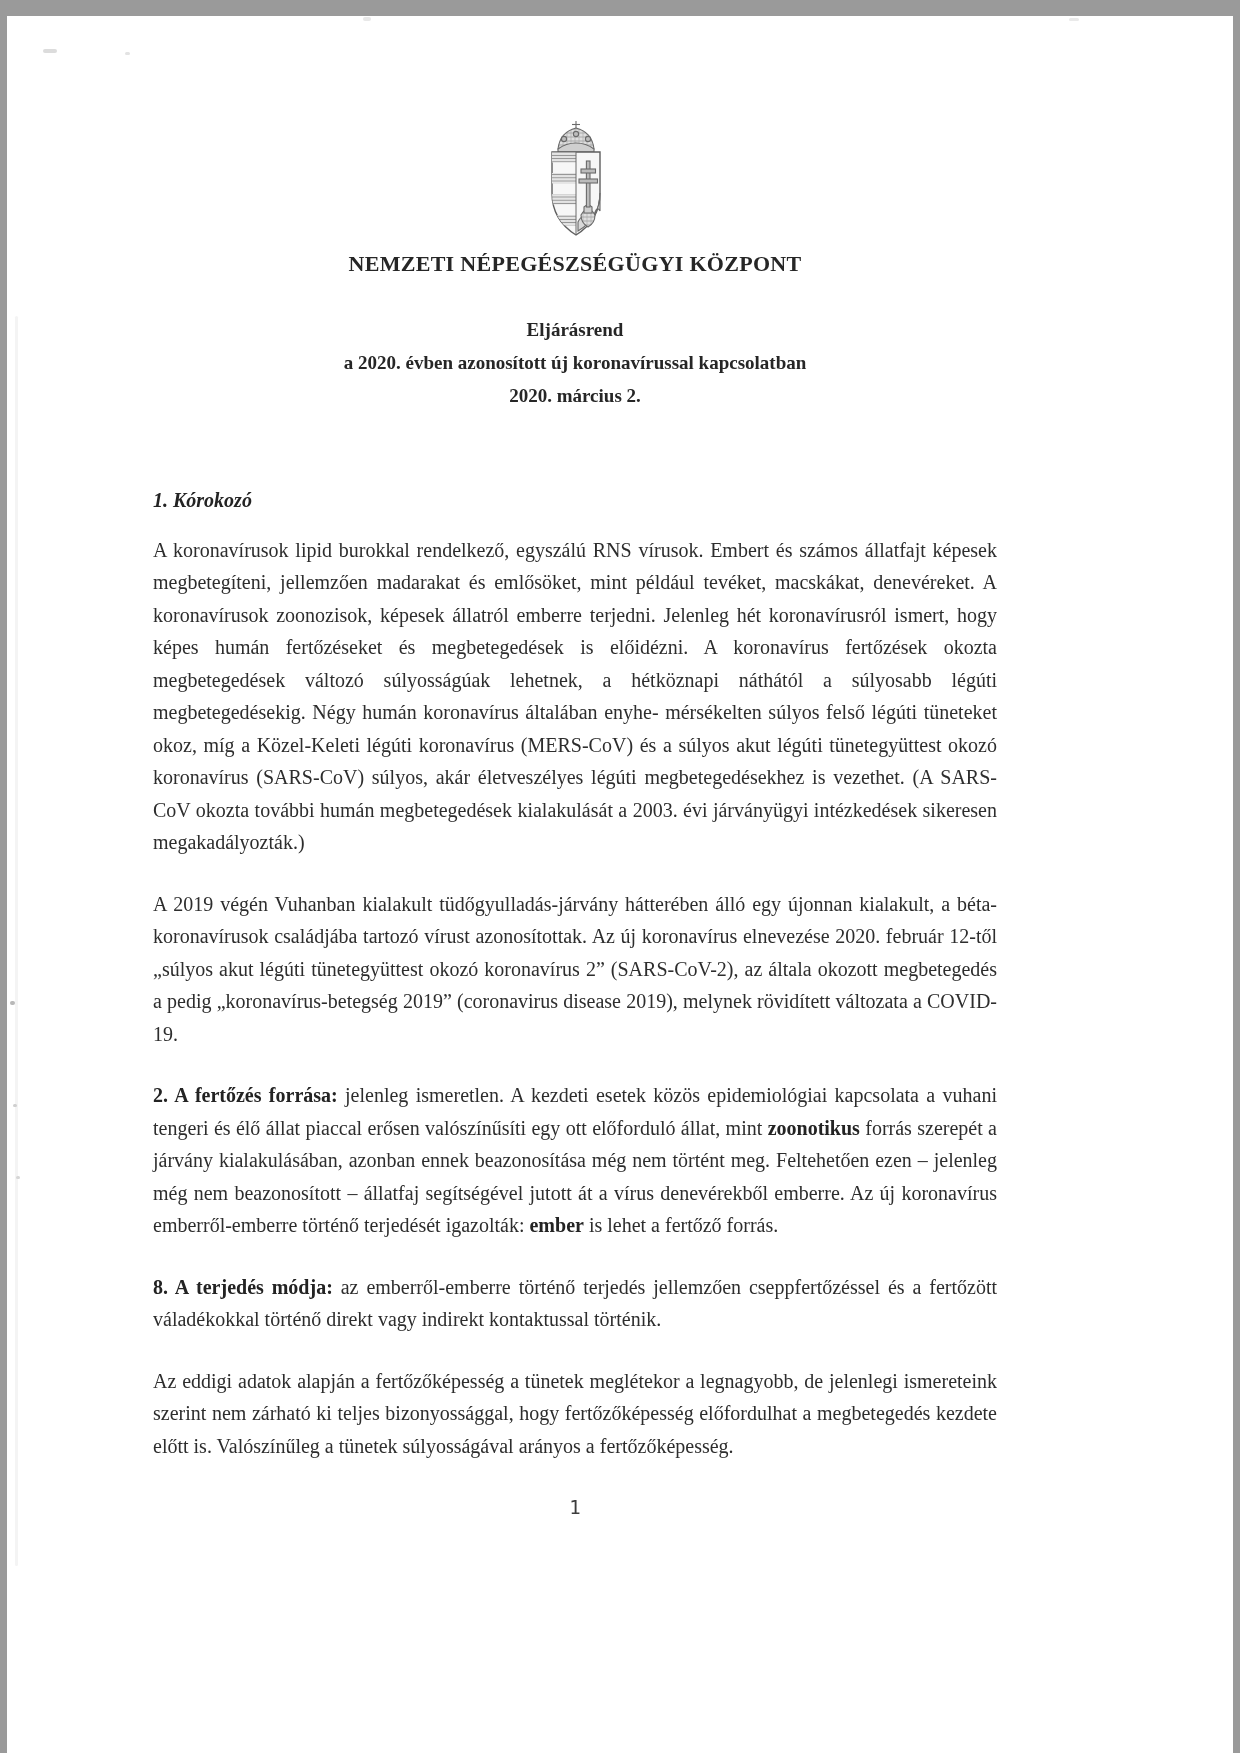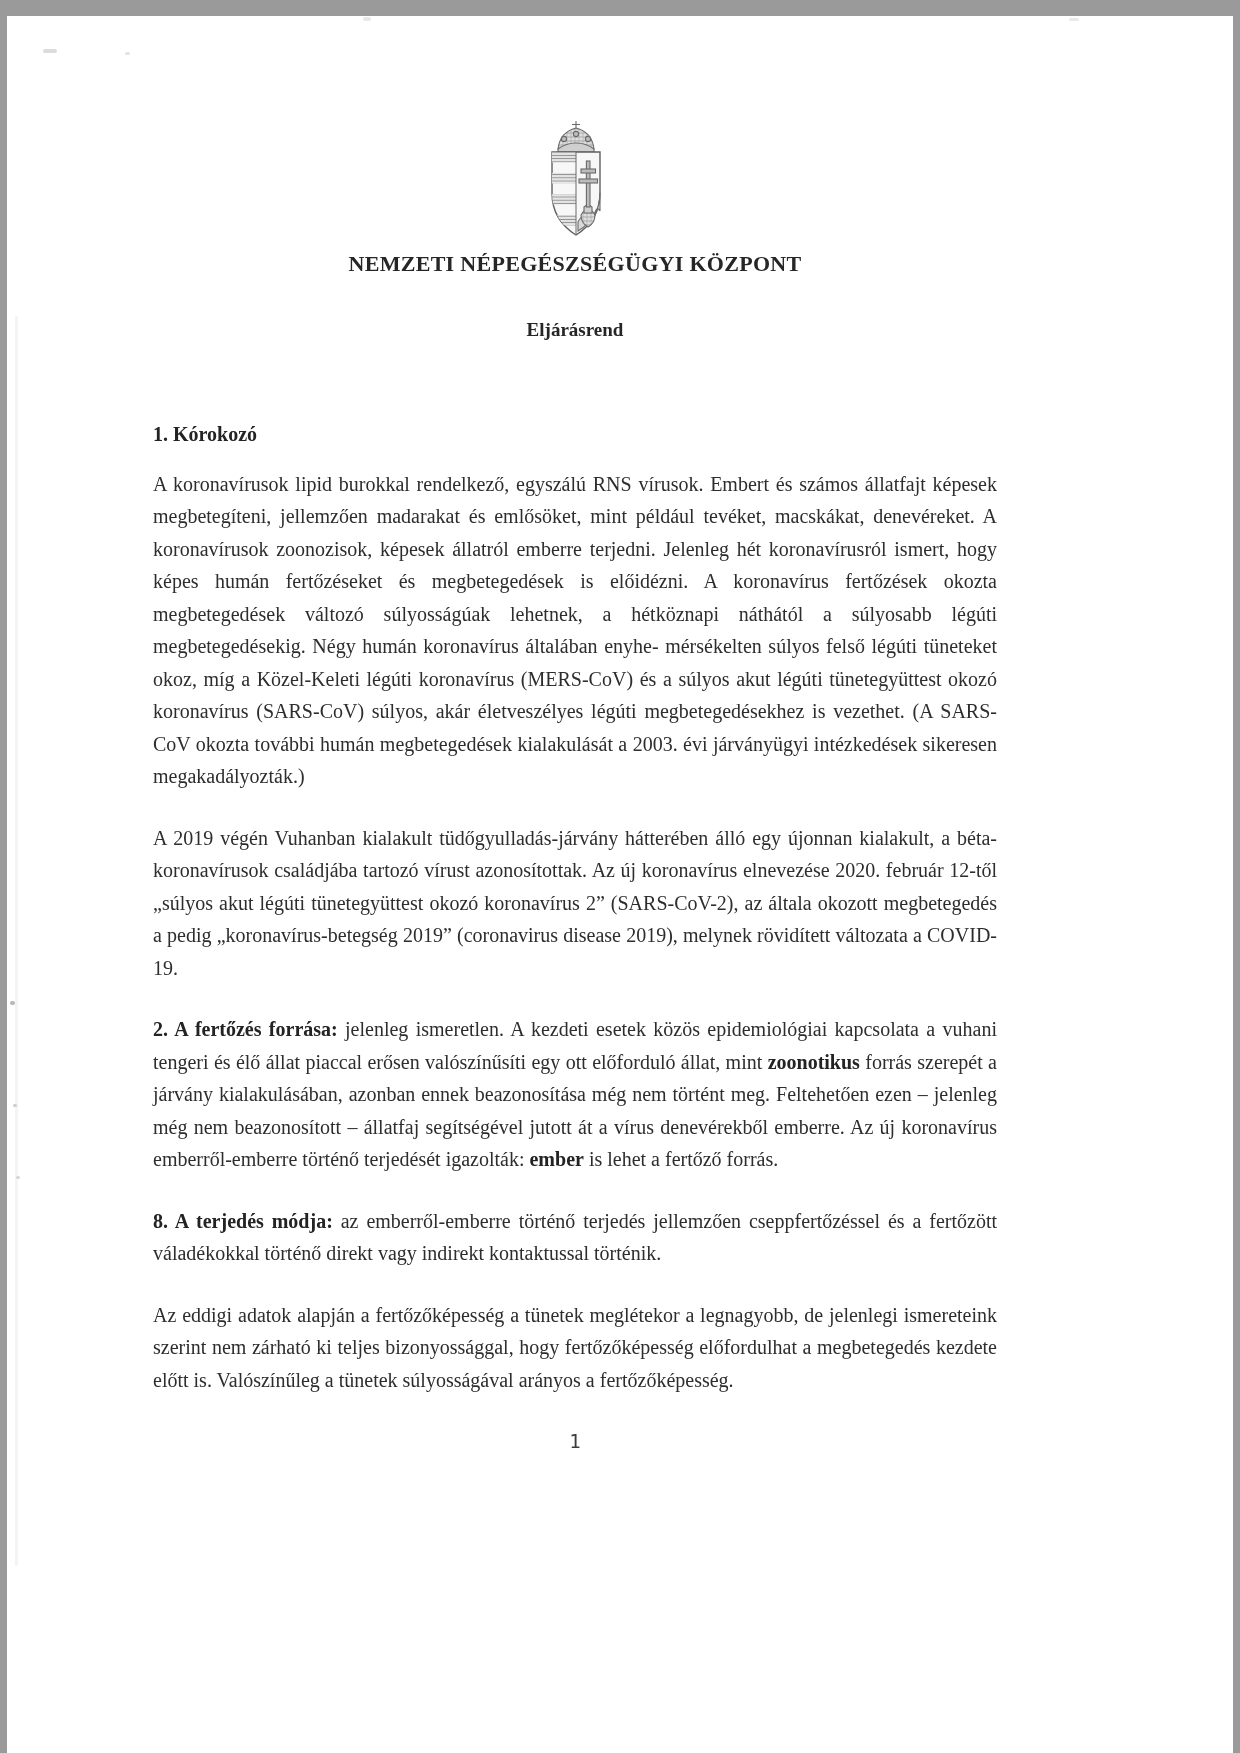--- a/index.html
+++ b/index.html
@@ -37,21 +37,21 @@
   .title-block p { margin:0; }
 
   .body-text {
     margin-top:72px;
     font-size:20px;
     line-height:32.5px;
     text-align:justify;
     color:#2d2d2d;
   }
   .block { margin:0 0 29px 0; }
-  .block.heading { font-weight:bold; margin:0 0 17px 0; text-align:left; color:#232323; }
+  .block.heading { font-weight:bold; margin:0 0 17px 0; text-align:left; color:#232323;font-style:italic; }
   .block .b { font-weight:bold; color:#232323; }
 
   .page-number {
     margin-top:34px;
     text-align:center;
     font-size:19px;
     color:#3c3c3c;
     font-family:"DejaVu Sans Mono","Liberation Mono", monospace;
   }
 
@@ -124,20 +124,22 @@
           <rect x="44" y="50" width="14.5" height="4" fill="#bcbcbc"></rect>
           <rect x="42" y="60" width="18.5" height="4" fill="#bcbcbc"></rect>
         </g>
       </svg>
     </div>
 
     <h1 class="org-name">NEMZETI NÉPEGÉSZSÉGÜGYI KÖZPONT</h1>
 
     <div class="title-block">
       <p>Eljárásrend</p>
+      <p>a 2020. évben azonosított új koronavírussal kapcsolatban</p>
+      <p>2020. március 2.</p>
     </div>
 
     <div class="body-text">
         <p class="block heading"><span class="b">1. Kórokozó</span></p>
         <p class="block paragraph"><span>A koronavírusok lipid burokkal rendelkező, egyszálú RNS vírusok. Embert és számos állatfajt képesek megbetegíteni, jellemzően madarakat és emlősöket, mint például tevéket, macskákat, denevéreket. A koronavírusok zoonozisok, képesek állatról emberre terjedni. Jelenleg hét koronavírusról ismert, hogy képes humán fertőzéseket és megbetegedések is előidézni. A koronavírus fertőzések okozta megbetegedések változó súlyosságúak lehetnek, a hétköznapi náthától a súlyosabb légúti megbetegedésekig. Négy humán koronavírus általában enyhe- mérsékelten súlyos felső légúti tüneteket okoz, míg a Közel-Keleti légúti koronavírus (MERS-CoV) és a súlyos akut légúti tünetegyüttest okozó koronavírus (SARS-CoV) súlyos, akár életveszélyes légúti megbetegedésekhez is vezethet. (A SARS-CoV okozta további humán megbetegedések kialakulását a 2003. évi járványügyi intézkedések sikeresen megakadályozták.)</span></p>
         <p class="block paragraph"><span>A 2019 végén Vuhanban kialakult tüdőgyulladás-járvány hátterében álló egy újonnan kialakult, a béta-koronavírusok családjába tartozó vírust azonosítottak. Az új koronavírus elnevezése 2020. február 12-től „súlyos akut légúti tünetegyüttest okozó koronavírus 2” (SARS-CoV-2), az általa okozott megbetegedés a pedig „koronavírus-betegség 2019” (coronavirus disease 2019), melynek rövidített változata a COVID-19.</span></p>
         <p class="block paragraph"><span class="b">2. A fertőzés forrása:</span><span> jelenleg ismeretlen. A kezdeti esetek közös epidemiológiai kapcsolata a vuhani tengeri és élő állat piaccal erősen valószínűsíti egy ott előforduló állat, mint </span><span class="b">zoonotikus</span><span> forrás szerepét a járvány kialakulásában, azonban ennek beazonosítása még nem történt meg. Feltehetően ezen – jelenleg még nem beazonosított – állatfaj segítségével jutott át a vírus denevérekből emberre. Az új koronavírus emberről-emberre történő terjedését igazolták: </span><span class="b">ember</span><span> is lehet a fertőző forrás.</span></p>
         <p class="block paragraph"><span class="b">8. A terjedés módja:</span><span> az emberről-emberre történő terjedés jellemzően cseppfertőzéssel és a fertőzött váladékokkal történő direkt vagy indirekt kontaktussal történik.</span></p>
         <p class="block paragraph"><span>Az eddigi adatok alapján a fertőzőképesség a tünetek meglétekor a legnagyobb, de jelenlegi ismereteink szerint nem zárható ki teljes bizonyossággal, hogy fertőzőképesség előfordulhat a megbetegedés kezdete előtt is. Valószínűleg a tünetek súlyosságával arányos a fertőzőképesség.</span></p>
       </div>

